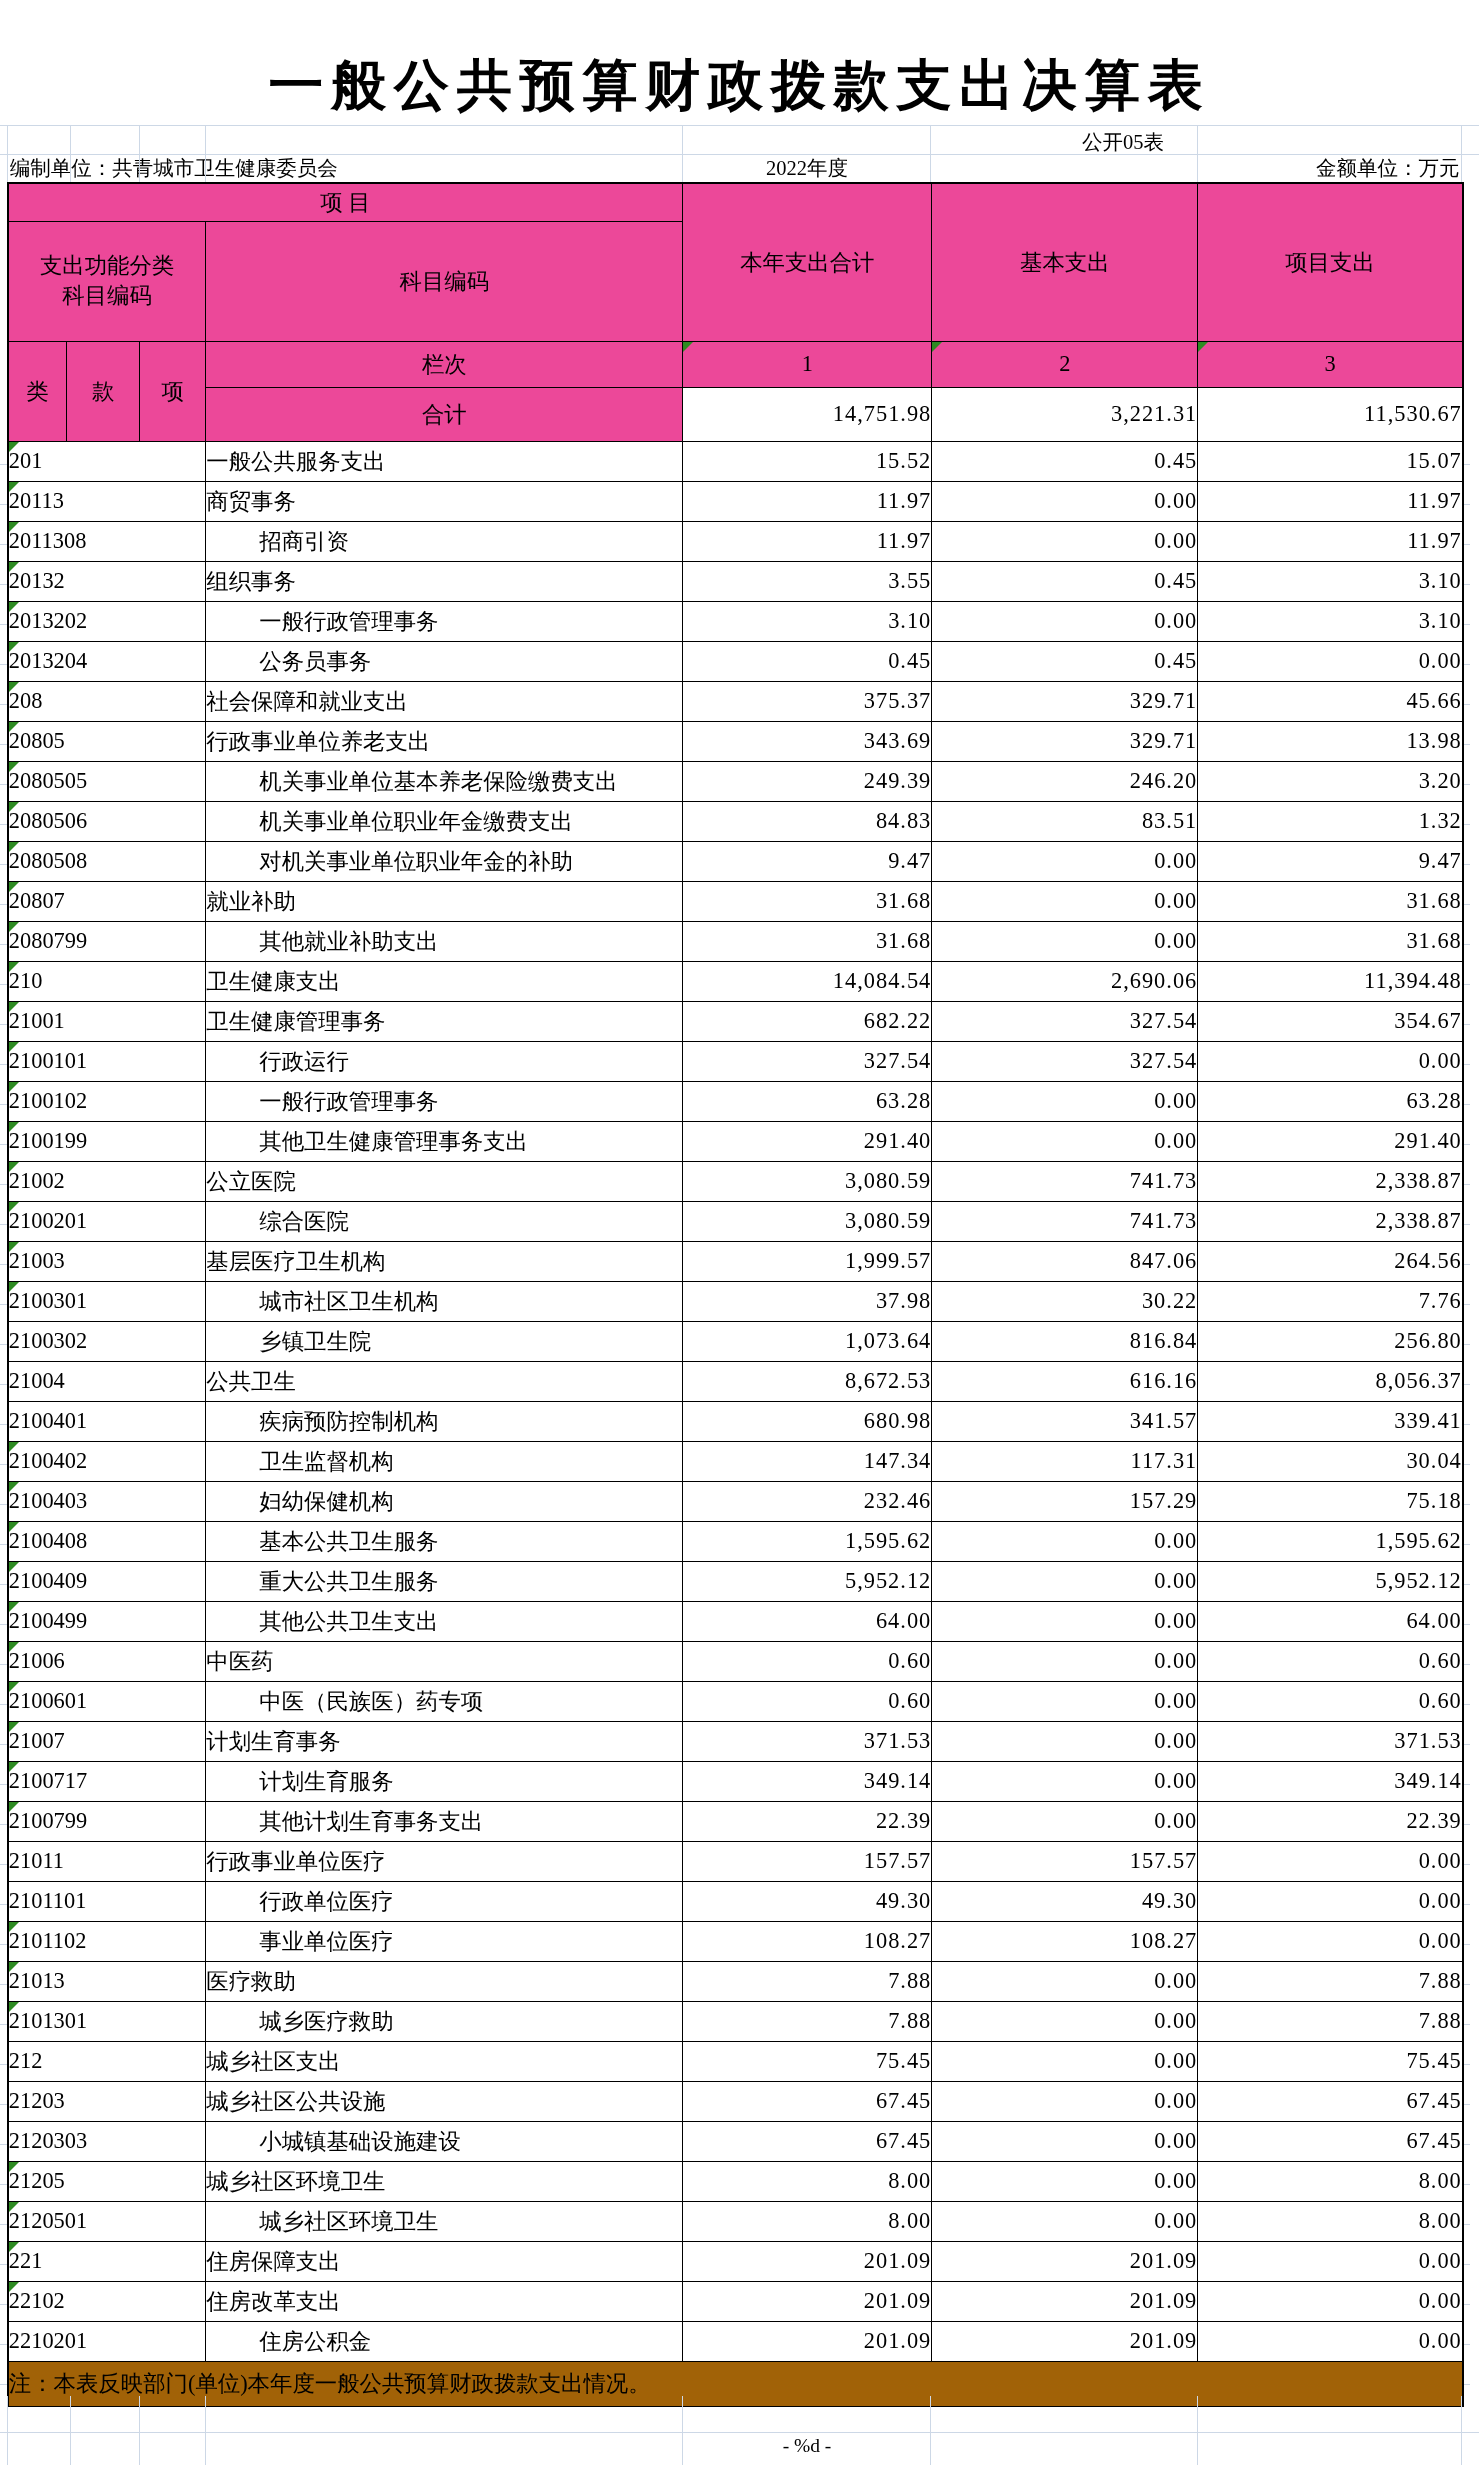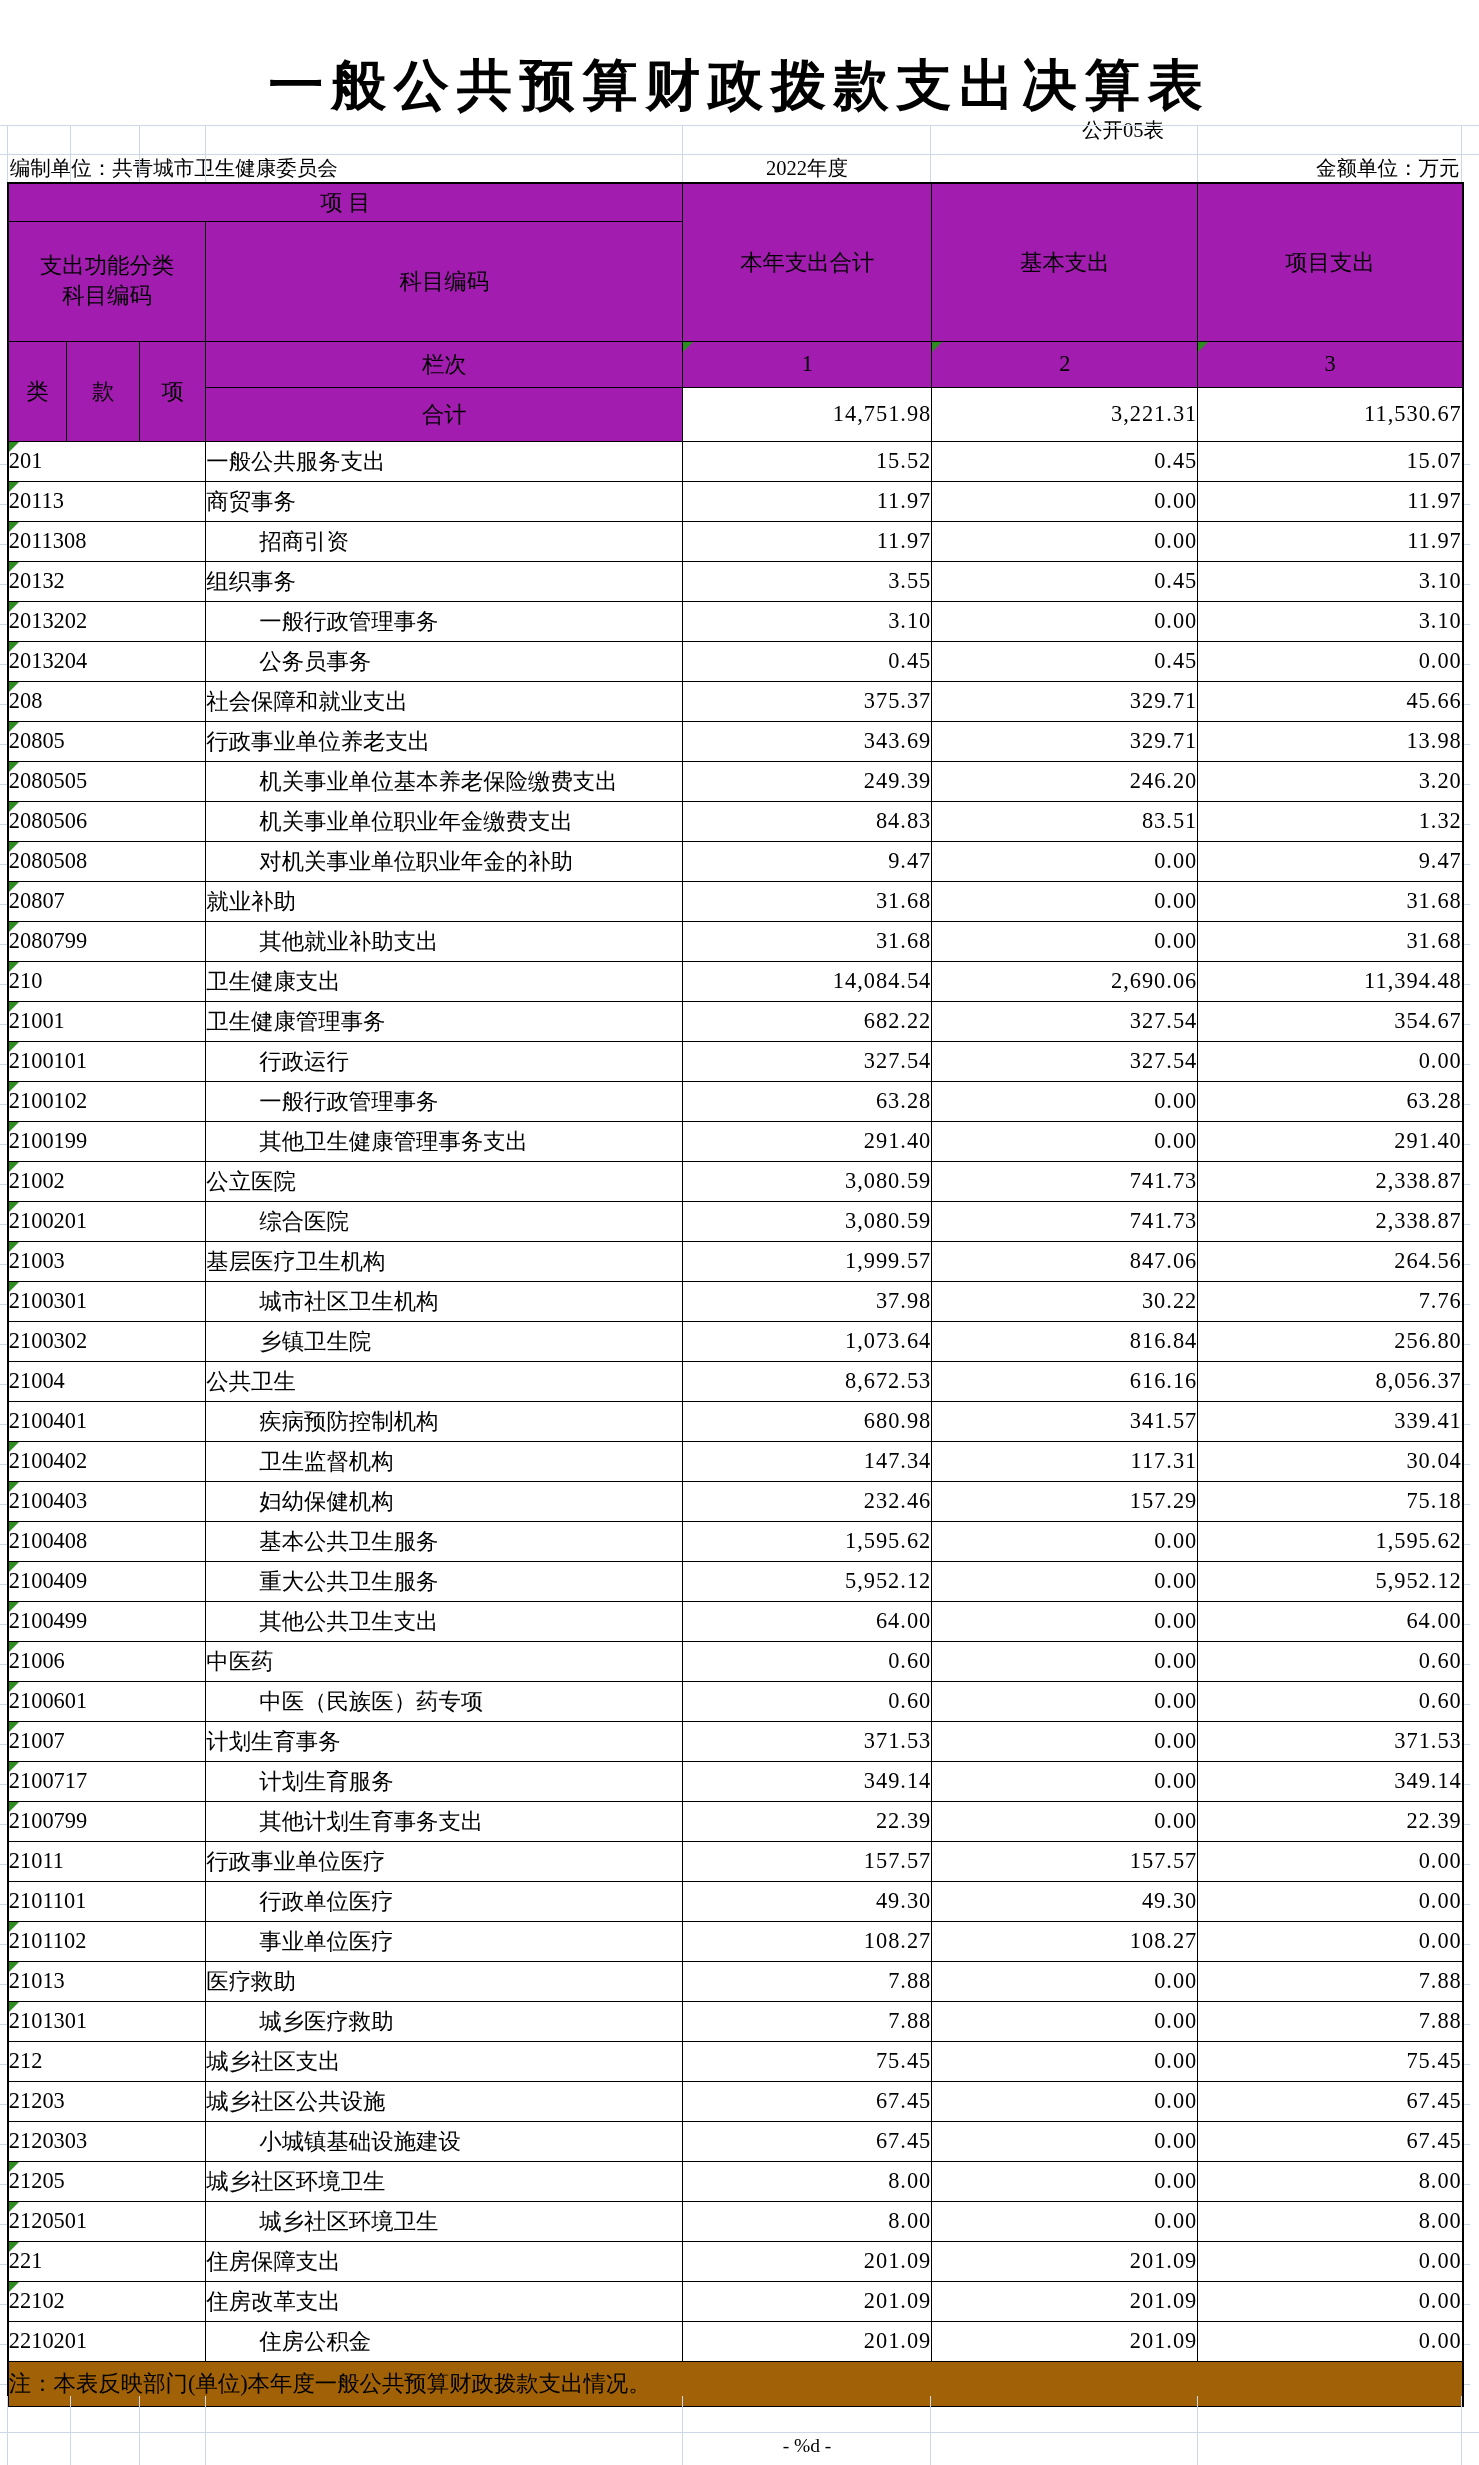--- a/index.html
+++ b/index.html
@@ -12,21 +12,21 @@
     overflow:hidden;
     margin-top:43px;
   }
   .page-title{
     position:absolute;left:0;top:2px;width:1479px;height:80px;
     text-align:center;line-height:80px;
     font-family:"Liberation Sans","DejaVu Sans",sans-serif;
     font-weight:bold;font-size:55px;letter-spacing:7.8px;white-space:nowrap;
   }
   .pub-row{
-    position:absolute;left:0;top:72px;width:1164px;height:30px;
+    position:absolute;left:0;top:84px;width:1164px;height:30px;
     text-align:right;line-height:30px;font-size:20.5px;
   }
   .meta-row{
     position:absolute;left:0;top:112px;width:1479px;height:27px;
     font-size:20.5px;line-height:27px;
   }
   .meta-org{position:absolute;left:9.8px;top:0;}
   .meta-year{position:absolute;left:682px;width:250px;top:0;text-align:center;}
   .meta-unit{position:absolute;right:19.5px;top:0;}
 
@@ -46,21 +46,21 @@
   }
   table.budget{border:2px solid #000;border-bottom-width:1px;}
   table.budget td{
     border:1px solid #000;
     box-sizing:border-box;
     padding:0;
     overflow:hidden;white-space:nowrap;
     vertical-align:middle;
     position:relative;
   }
-  td.hdr{background:#a21caf;text-align:center;}
+  td.hdr{background:#ec4899;text-align:center;}
   .r-project td{height:38px;}
   .r-codehdr td{height:120px;}
   .r-lanci td{height:46px;}
   .r-total td{height:54px;}
   tr.data-row td{height:40px;}
   .note-row td{height:45px;border-top-width:2px;}
   td.sep-r{border-right-width:2px;}
   .r-codehdr td{border-bottom-width:2px;}
   .r-lanci td{border-bottom-width:2px;}
   .r-total td{border-bottom-width:2px;}

